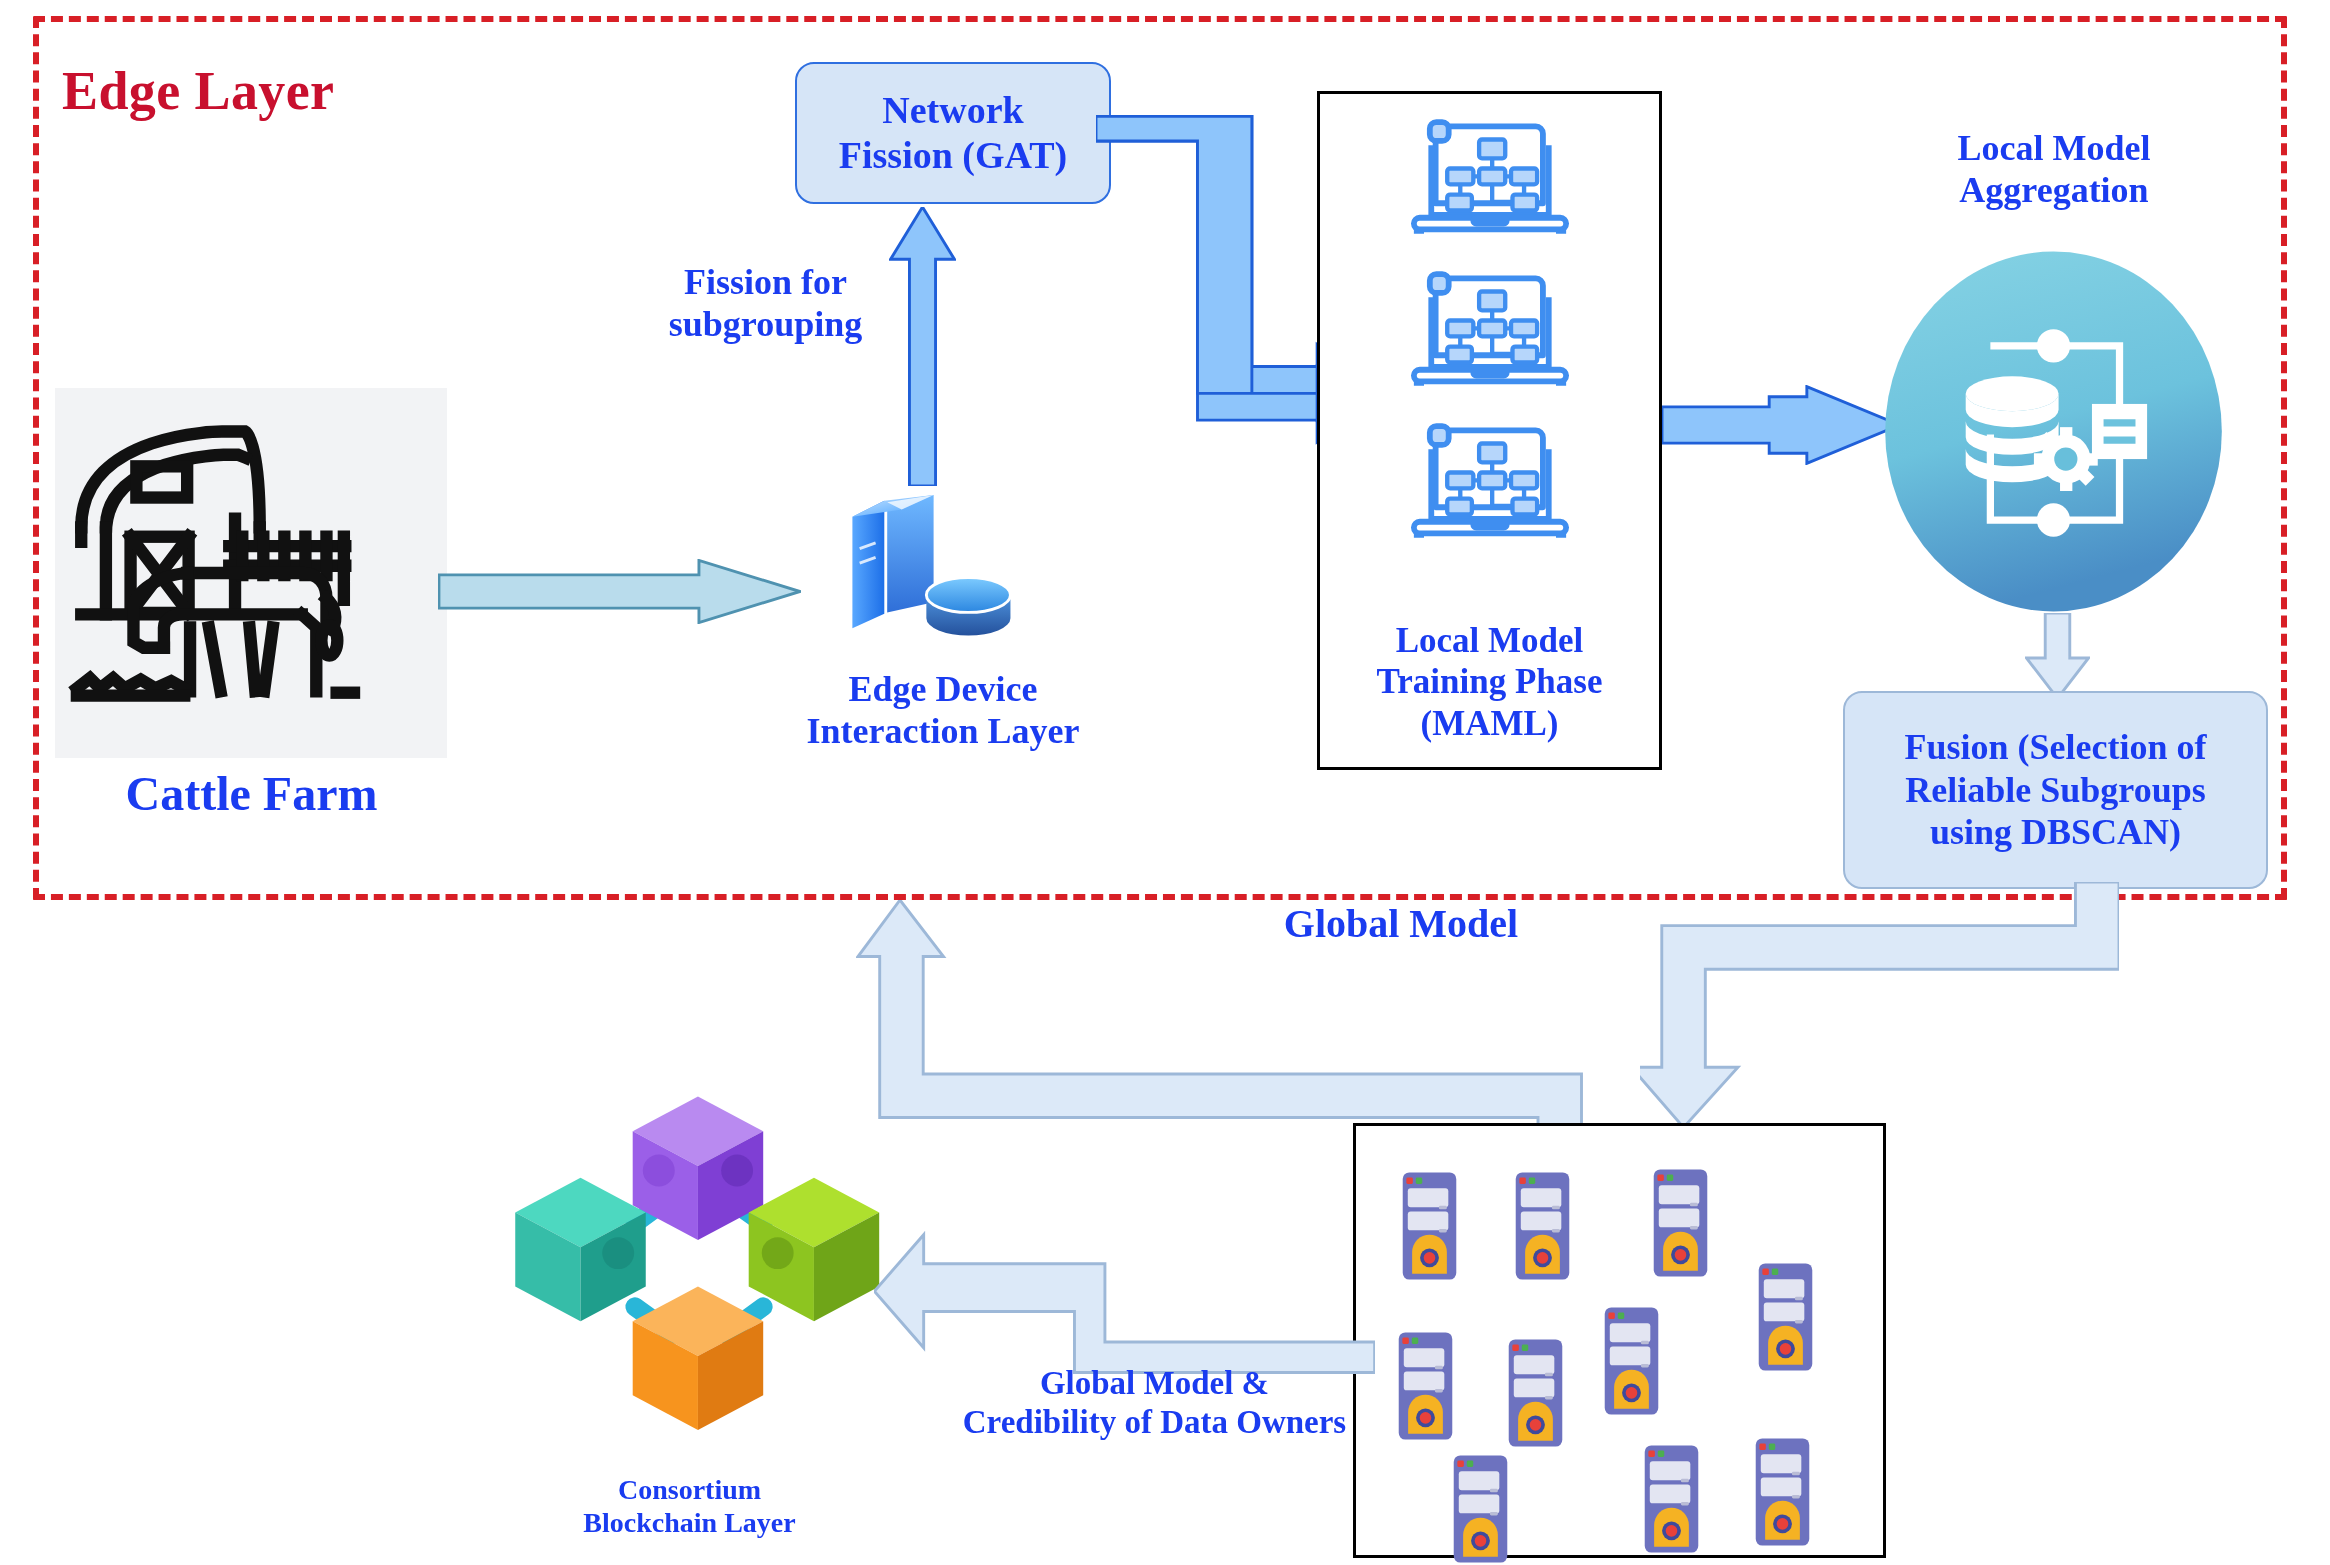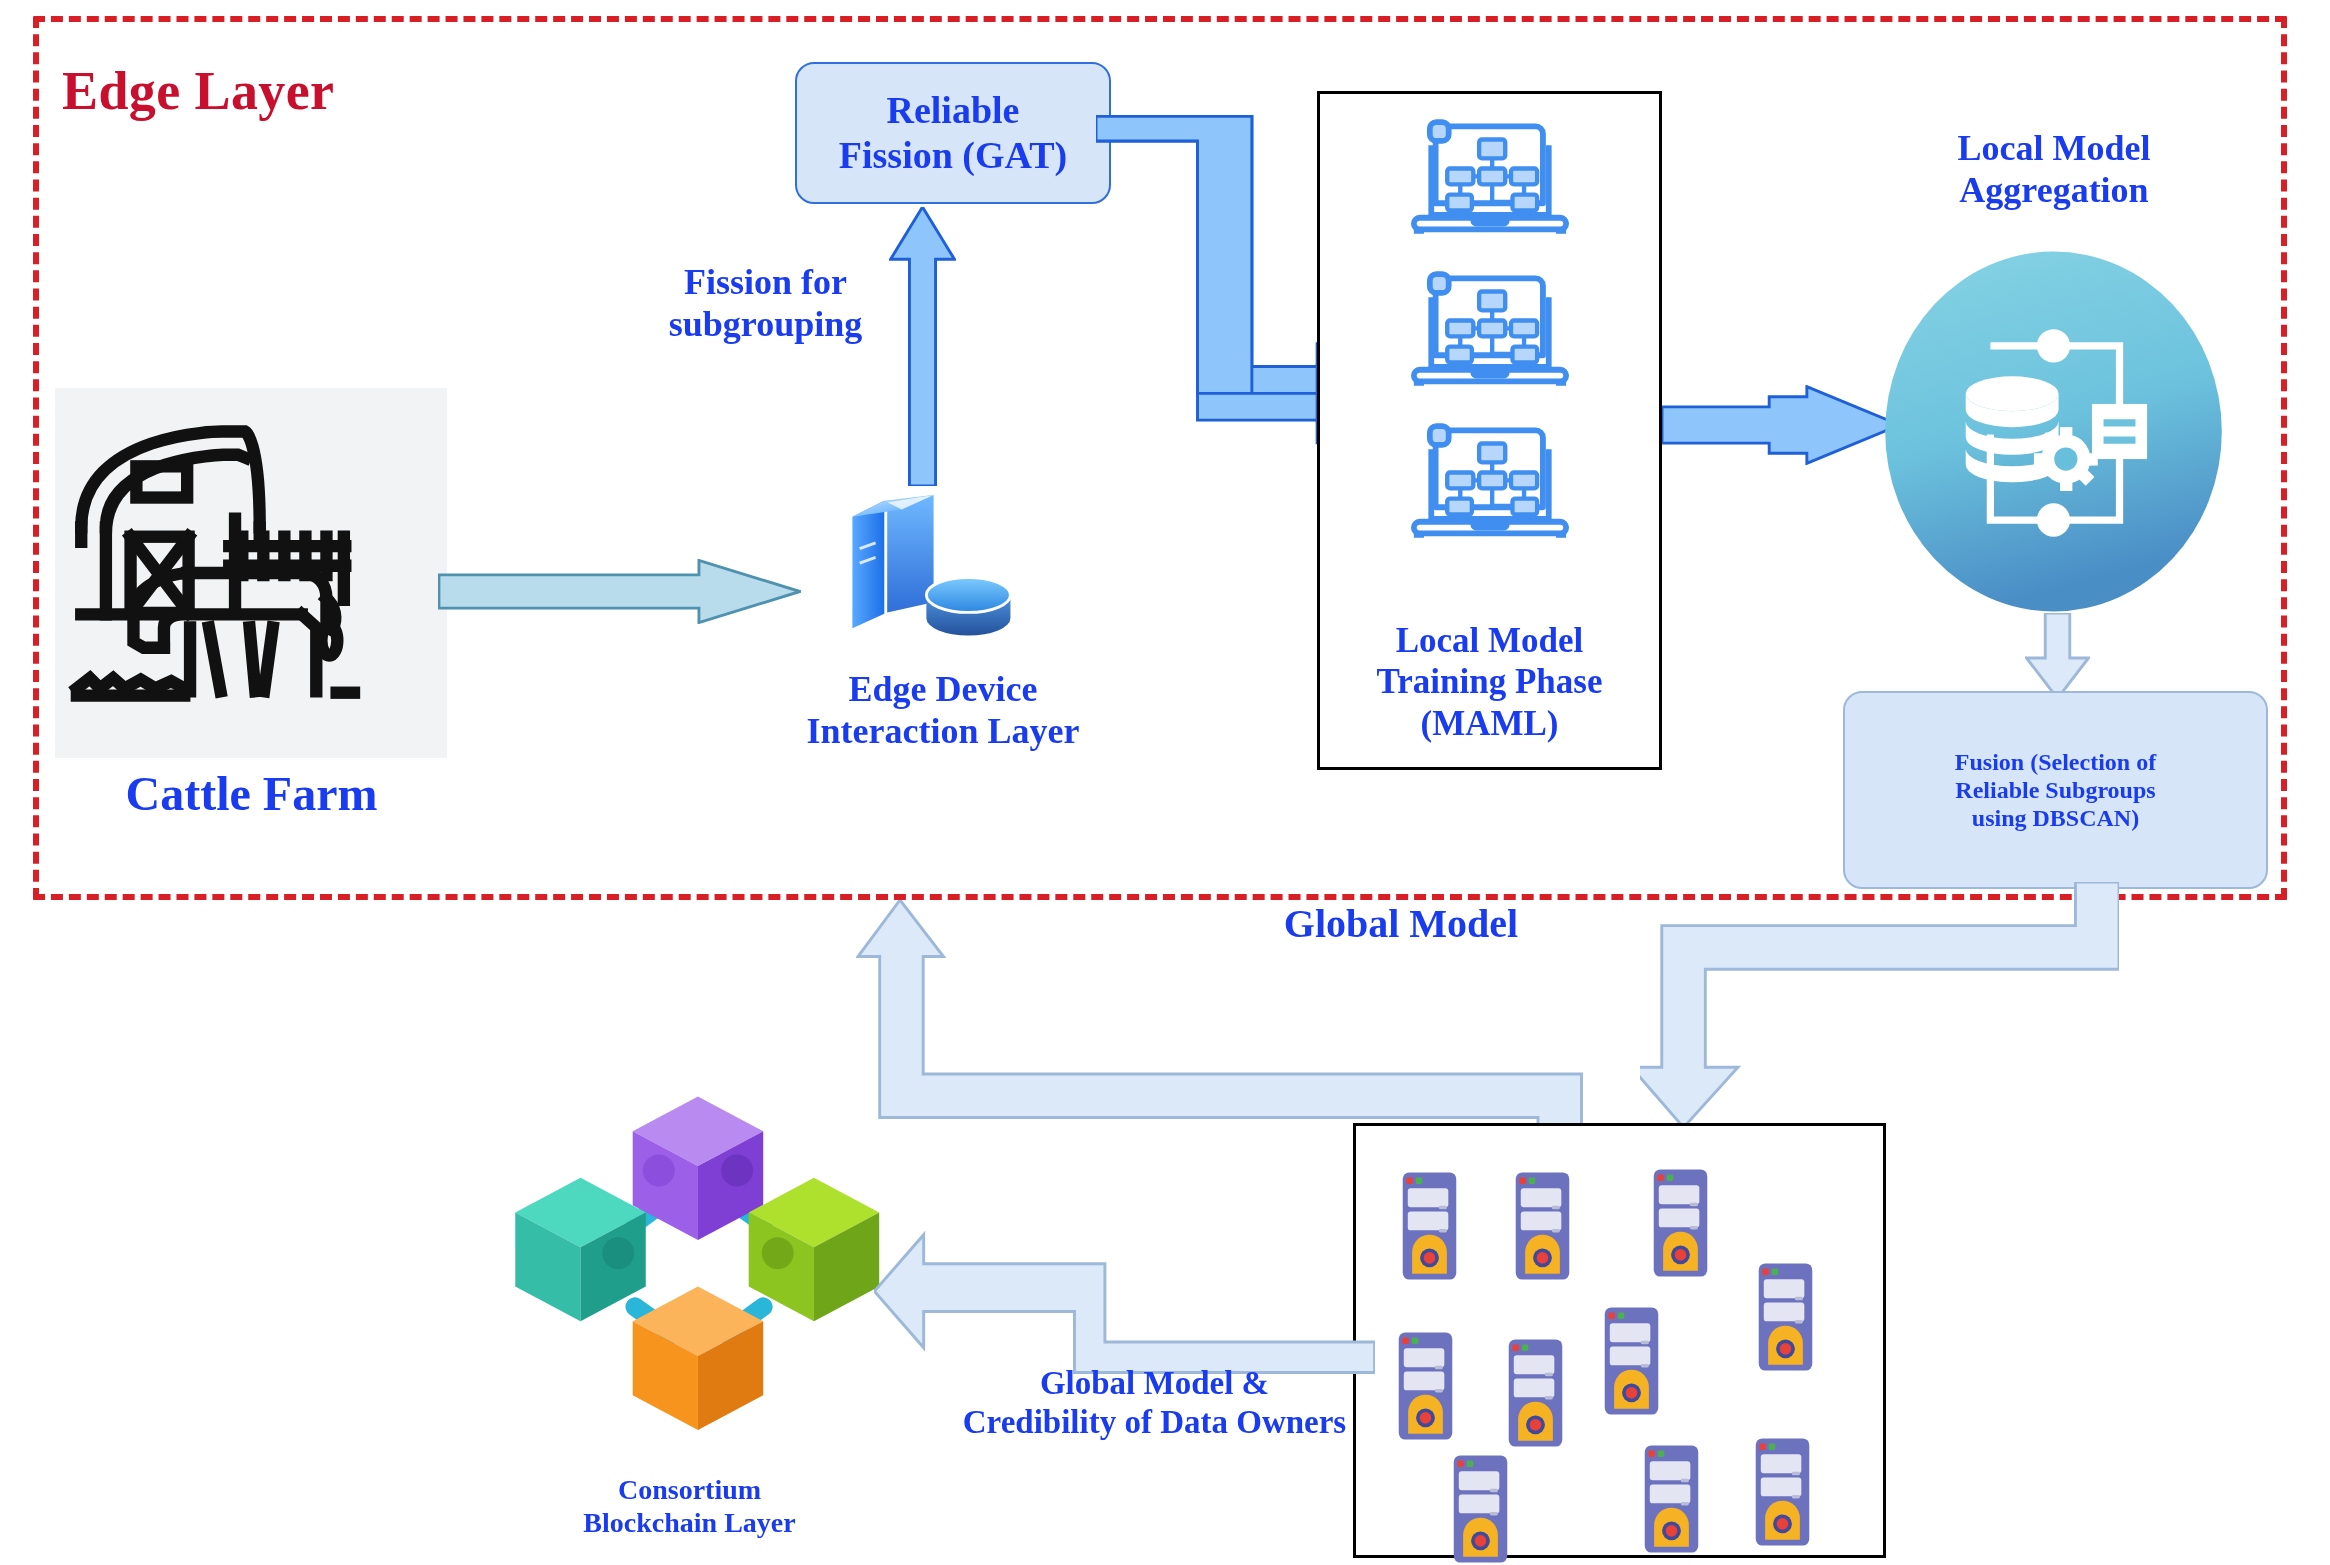--- a/index.html
+++ b/index.html
@@ -61,21 +61,21 @@
   #aggregation-oval{left:1883px;top:250px;width:341px;height:363px;}
   #aggregation-label{left:1887px;top:127px;width:334px;font-size:36px;}
 
   
   #oval-to-fusion-arrow{left:2025px;top:613px;width:65px;height:87px;}
 
   
   #fusion-box{left:1843px;top:691px;width:421px;height:194px;
               background:#d6e5f7;border:2.9px solid #9db8d8;border-radius:19px;
               display:flex;align-items:center;justify-content:center;}
-  #fusion-label{font-size:24px;width:100%;}
+  #fusion-label{font-size:36px;width:100%;}
 
   
   #fusion-to-global-arrow{left:1640px;top:882px;width:479px;height:247px;}
 
   
   #global-model-arrow{left:856px;top:900px;width:784px;height:290px;}
   #global-model-label{left:1234px;top:900px;width:334px;font-size:40px;}
 
   
   #global-aggregation-box{left:1353px;top:1123px;width:533px;height:435px;
@@ -188,21 +188,21 @@
 
   <div class="abs" id="metadata-arrow">
     <svg viewBox="0 0 92 385" width="67" height="279">
       <polygon points="46,0 90,72 64,72 64,385 28,385 28,72 2,72" fill="#8ec5fb" stroke="#1f5fd8" stroke-width="4"></polygon>
     </svg>
   </div>
   <div class="abs lbl" id="metadata-label">Fission for
 subgrouping</div>
 
   <div class="abs" id="network-fission-box">
-    <div class="lbl" id="network-fission-label">Reliable
+    <div class="lbl" id="network-fission-label">Network
 Fission (GAT)</div>
   </div>
 
   <div class="abs" id="fission-to-training-arrow">
     <svg viewBox="0 0 400 470" width="290" height="341">
       <polygon points="0,10 215,10 215,355 305,355 305,325 395,392 305,459 305,429 140,429 140,10 140,44 0,44" fill="#8ec5fb" stroke="#1f5fd8" stroke-width="4"></polygon>
       <polygon points="0,10 215,10 215,392 305,392 305,355 395,392 305,429 305,392 140,392 140,44 0,44" fill="#8ec5fb" stroke="#1f5fd8" stroke-width="4"></polygon>
     </svg>
   </div>
 

